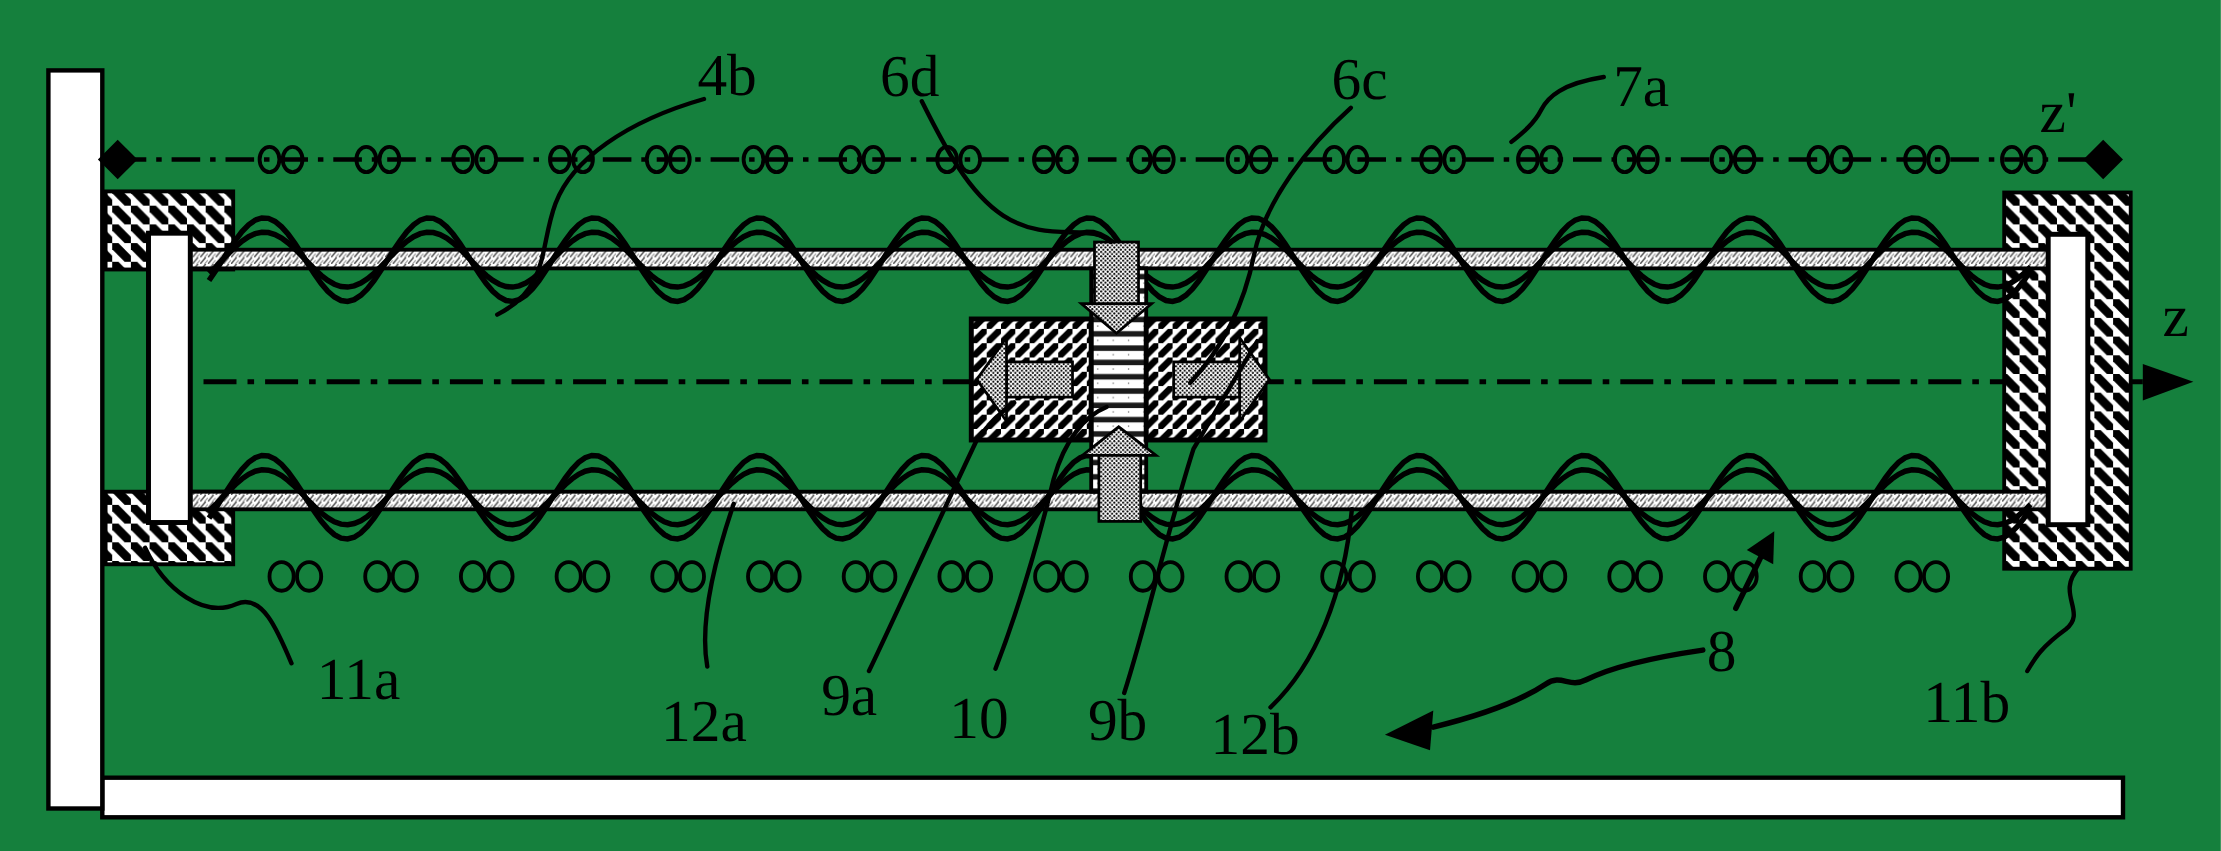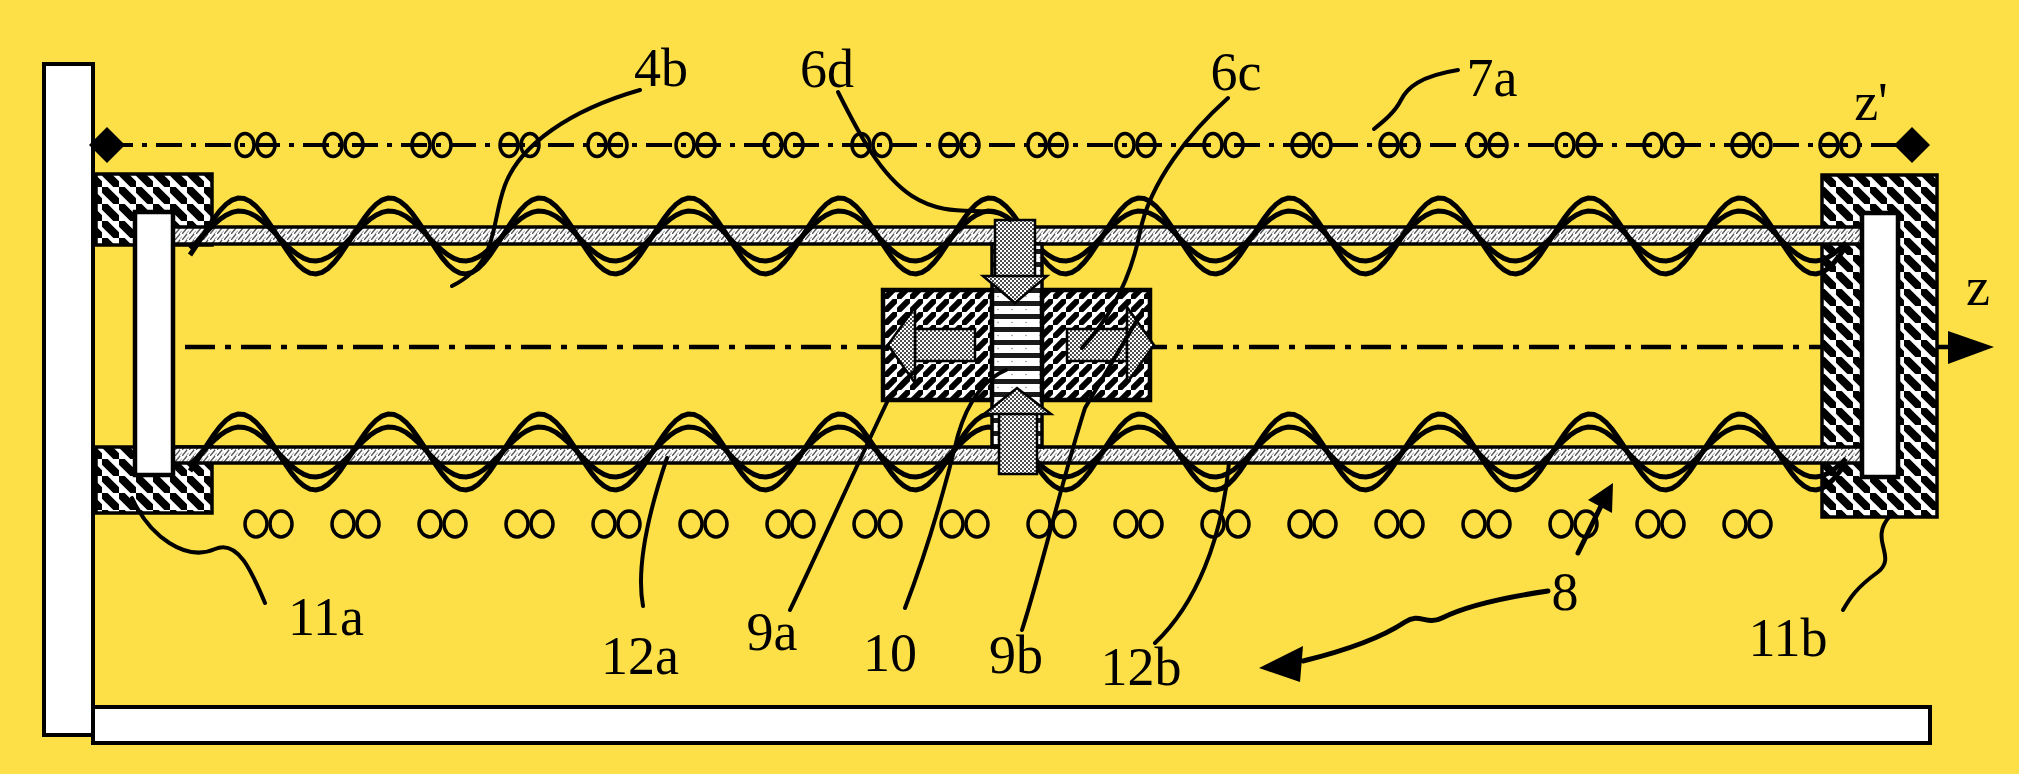--- a/index.html
+++ b/index.html
@@ -1,16 +1,16 @@
 <!DOCTYPE html>
 <html><head>
 <meta charset="utf-8">
 <style>
   html,body{margin:0;padding:0;background:#fff;}
-  #stage{position:relative;width:2019px;height:774px;background:#fde047;overflow:hidden;}
+  #stage{position:relative;width:2019px;height:774px;background:#15803d;overflow:hidden;}
   svg{display:block;}
   text.ref{font-family:"Liberation Serif","DejaVu Serif",serif;font-size:54px;fill:#000;}
 </style>
 </head>
 <body>
 
 <div id="stage">
 <svg width="2019" height="774" viewBox="0 0 2019 774">
   <defs>
 

